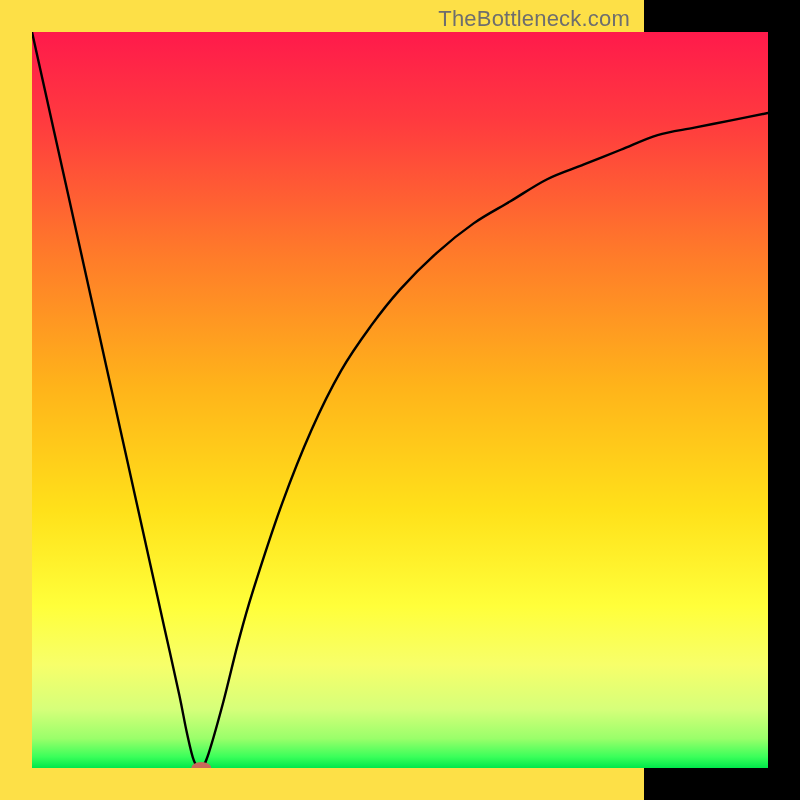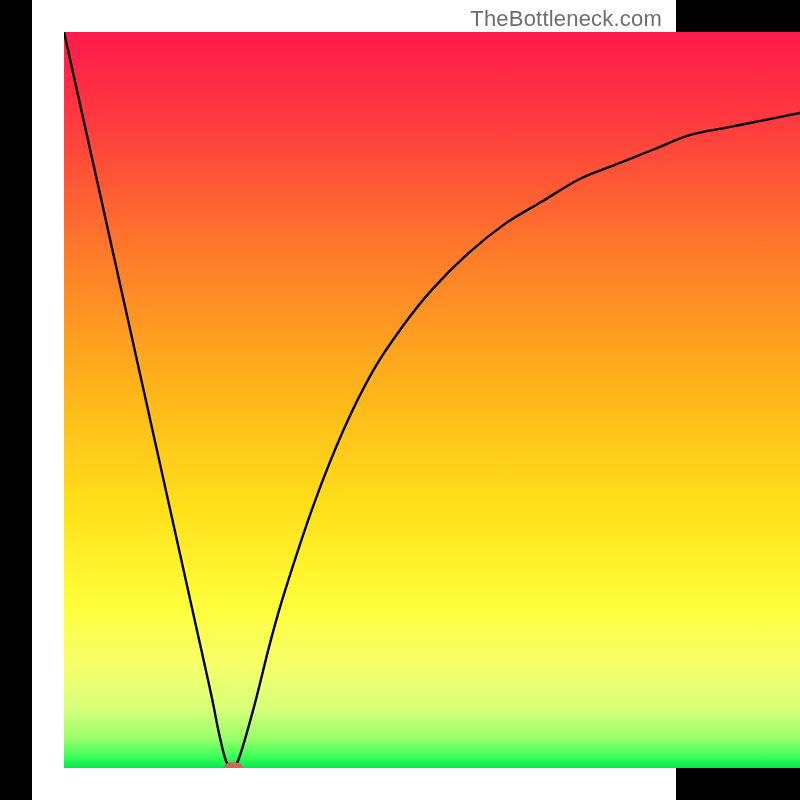--- a/index.html
+++ b/index.html
@@ -10,22 +10,21 @@
     background: #000;
     font-family: Arial, Helvetica, sans-serif;
     overflow: hidden;
   }
   .frame {
     position: absolute;
     left: 0;
     top: 0;
     width: 644px;
     height: 800px;
-    background: #ffffff;
-    margin-left: 32px;
+    background: #fde047;
   }
   .plot-area {
     position: absolute;
     left: 32px;
     top: 32px;
     width: 736px;
     height: 736px;
     overflow: hidden;
   }
   .watermark {

